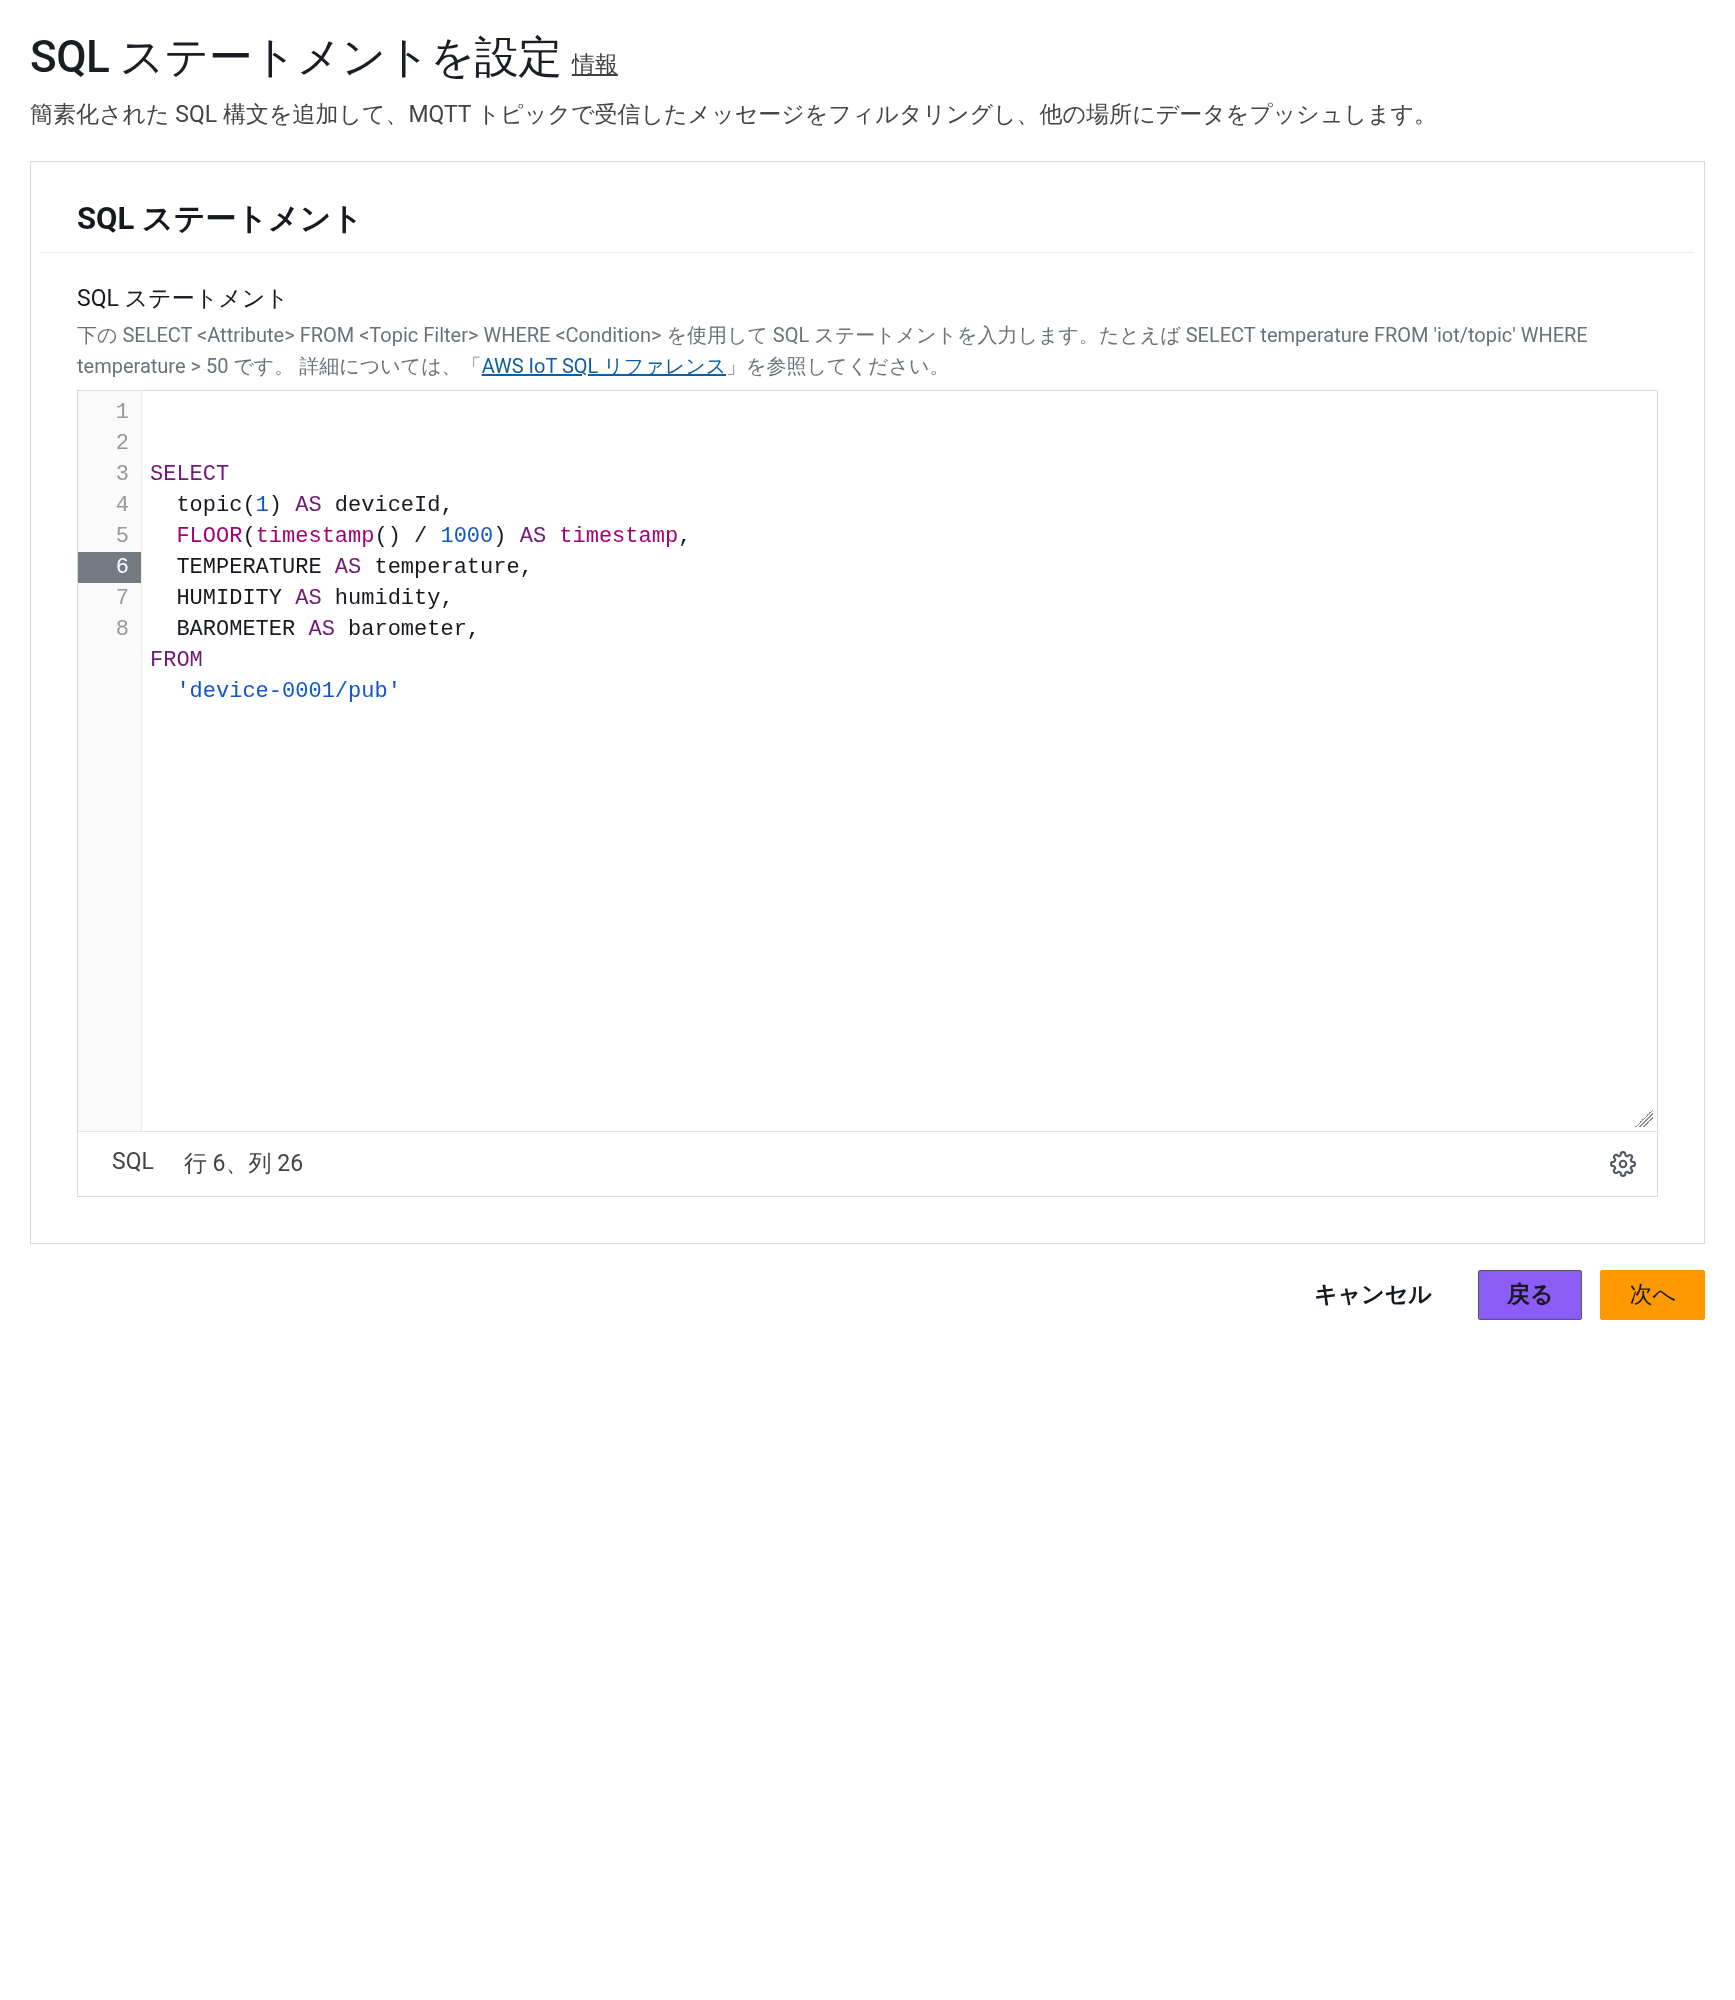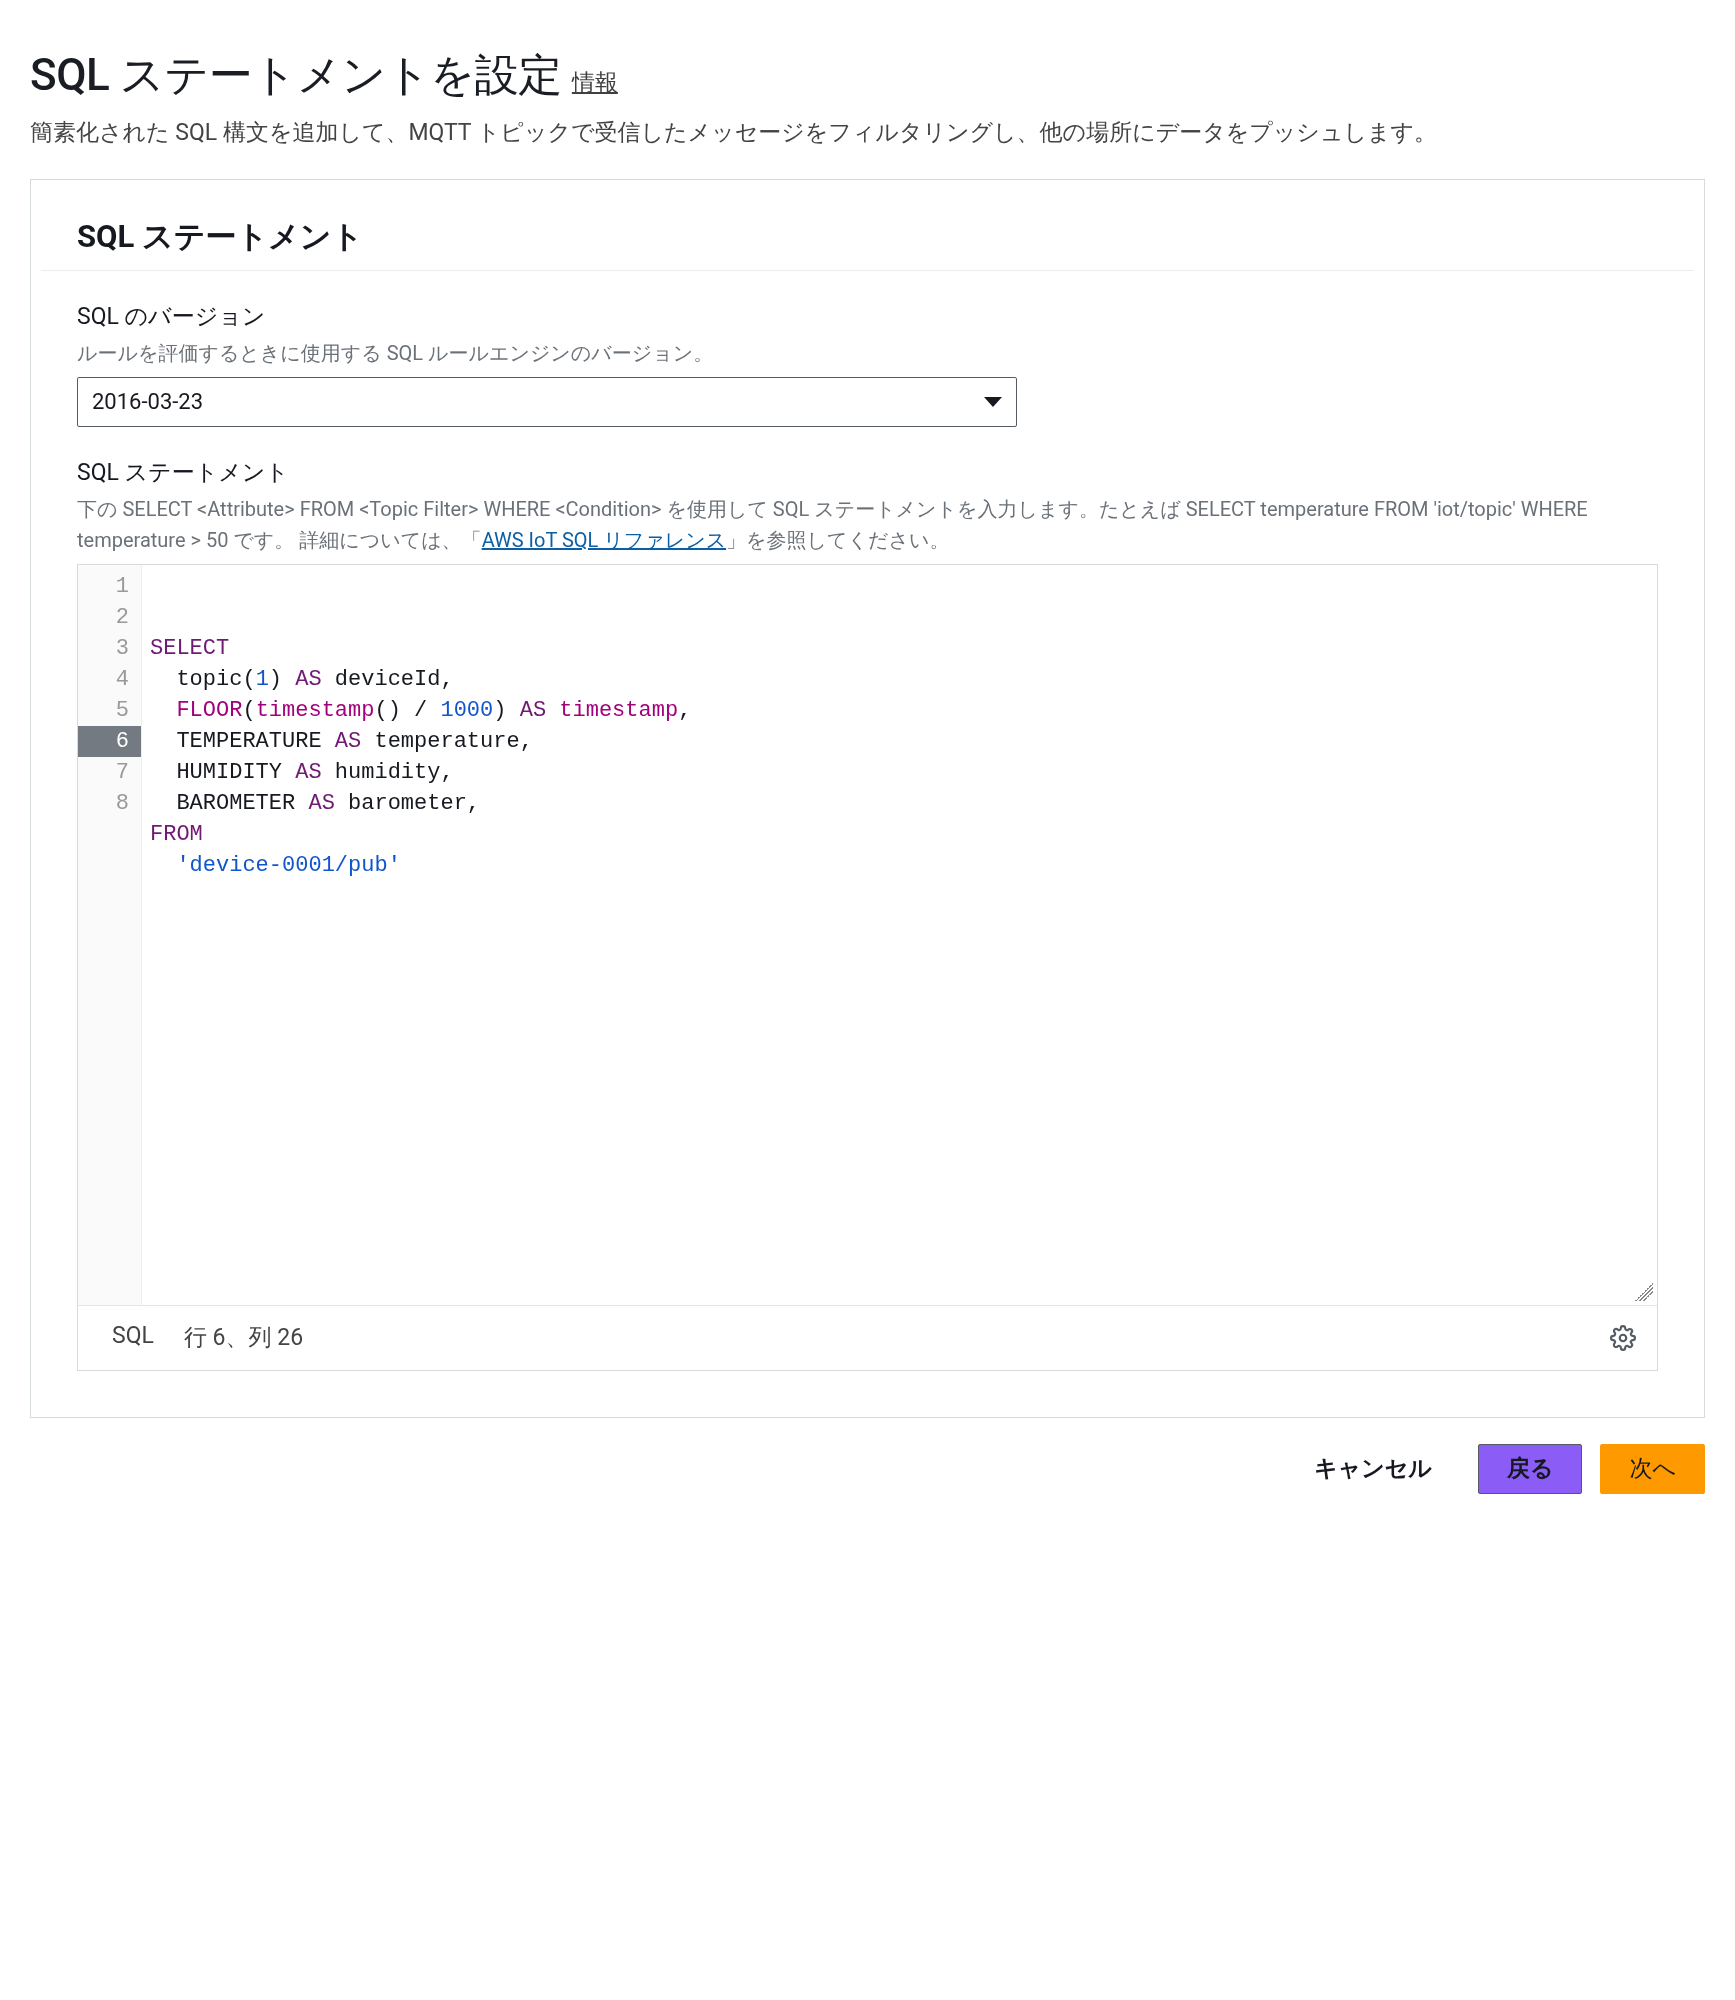--- a/index.html
+++ b/index.html
@@ -7,21 +7,21 @@
       font-family: -apple-system, BlinkMacSystemFont, "Segoe UI", Roboto, "Helvetica Neue", Arial, sans-serif;
       background: #ffffff;
       padding: 28px 30px 30px 30px;
       color: #16191f;
       font-size: 22px;
     }
 
     .page-header { margin-bottom: 28px; }
     .page-title-row { display: flex; align-items: baseline; gap: 10px; margin-bottom: 10px;}
     .page-title {
-      font-size: 44px; font-weight: 500; letter-spacing: -0.5px; color:#1a1e24;margin-top:18px;
+      font-size: 44px; font-weight: 500; letter-spacing: -0.5px; color:#1a1e24;
     }
     .info-link {
       color:#404040; font-size: 23px; font-weight:400;
     }
     .page-subtitle {
       font-size: 23px; color:#444; line-height: 1.55;
     }
 
     .card {
       border:1px solid #d5dbdb; background:#fff; padding:10px;
@@ -97,28 +97,20 @@
   </div>
   <p class="page-subtitle">簡素化された SQL 構文を追加して、MQTT トピックで受信したメッセージをフィルタリングし、他の場所にデータをプッシュします。</p>
 </div>
 
 <div class="card">
   <div class="card-header">
     <h2>SQL ステートメント</h2>
   </div>
   <div class="card-body">
 
-    <div class="field">
-      <span class="field-label">SQL のバージョン</span>
-      <div class="field-hint">ルールを評価するときに使用する SQL ルールエンジンのバージョン。</div>
-      <div class="select">
-        <span>2016-03-23</span>
-        <span class="caret"></span>
-      </div>
-    </div>
 
     <div class="field">
       <span class="field-label">SQL ステートメント</span>
       <div class="field-hint">
         <span>下の SELECT &lt;Attribute&gt; FROM &lt;Topic Filter&gt; WHERE &lt;Condition&gt; を使用して SQL ステートメントを入力します。たとえば SELECT temperature FROM 'iot/topic' WHERE temperature &gt; 50 です。 詳細については、「</span><a href="#">AWS IoT SQL リファレンス</a><span>」を参照してください。</span>
       </div>
 
       <div class="editor">
         <div class="editor-rows">
           <div class="gutter" id="gutter">

